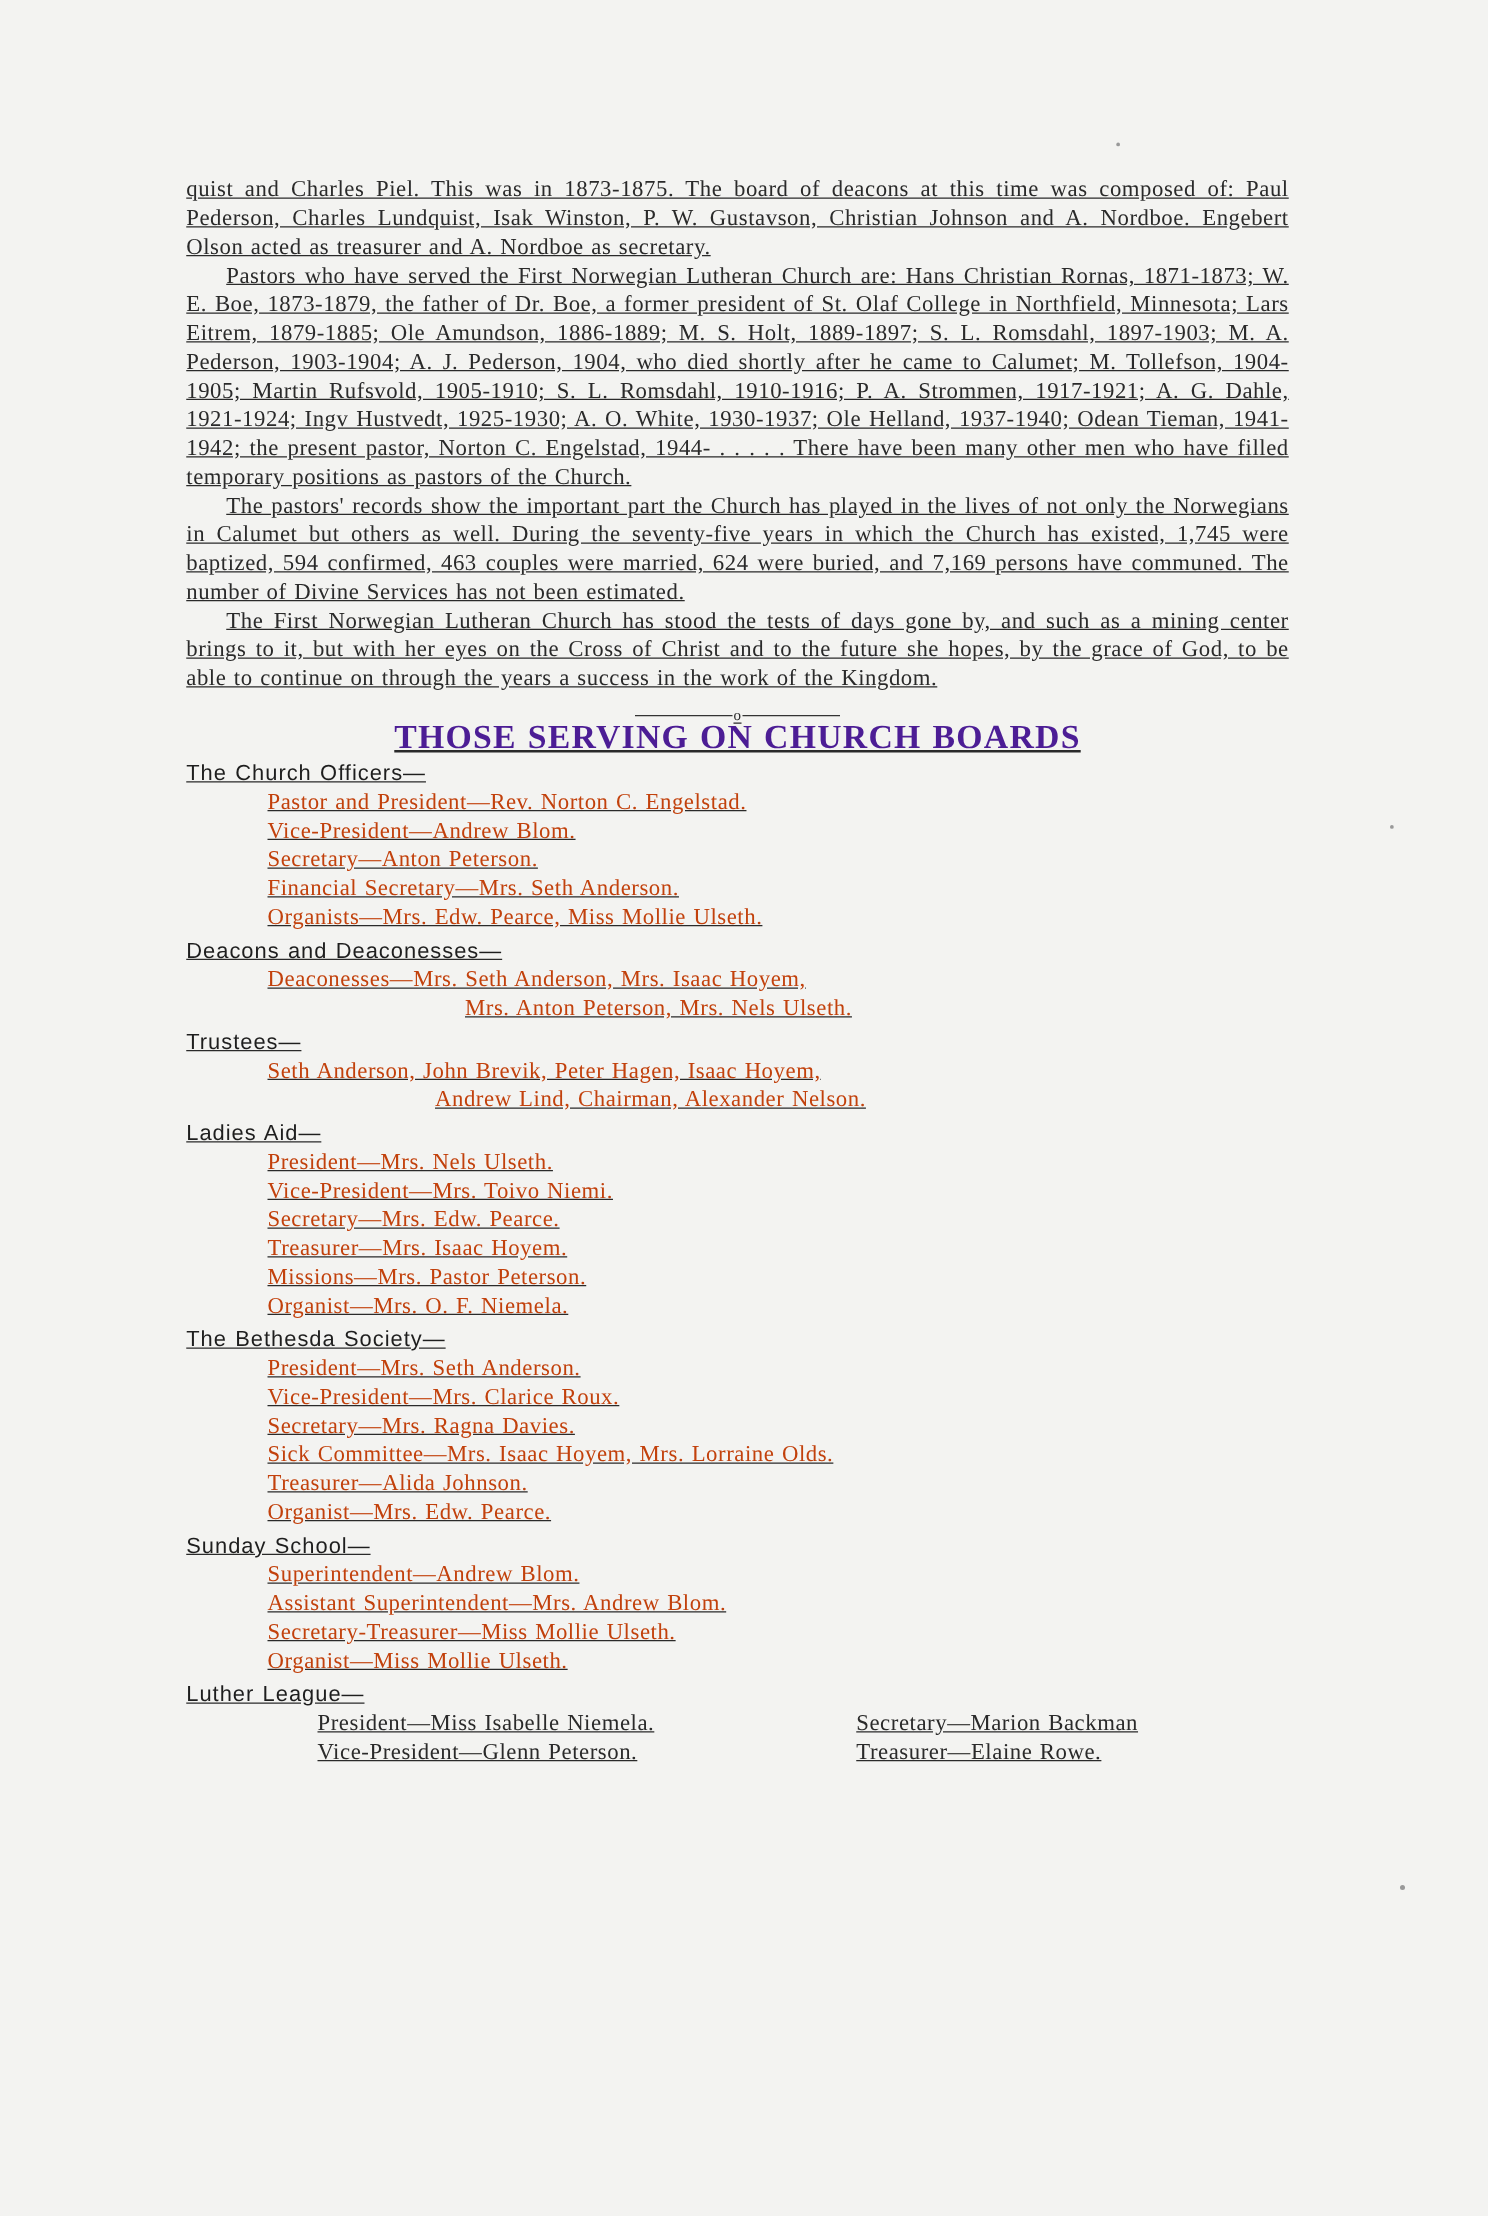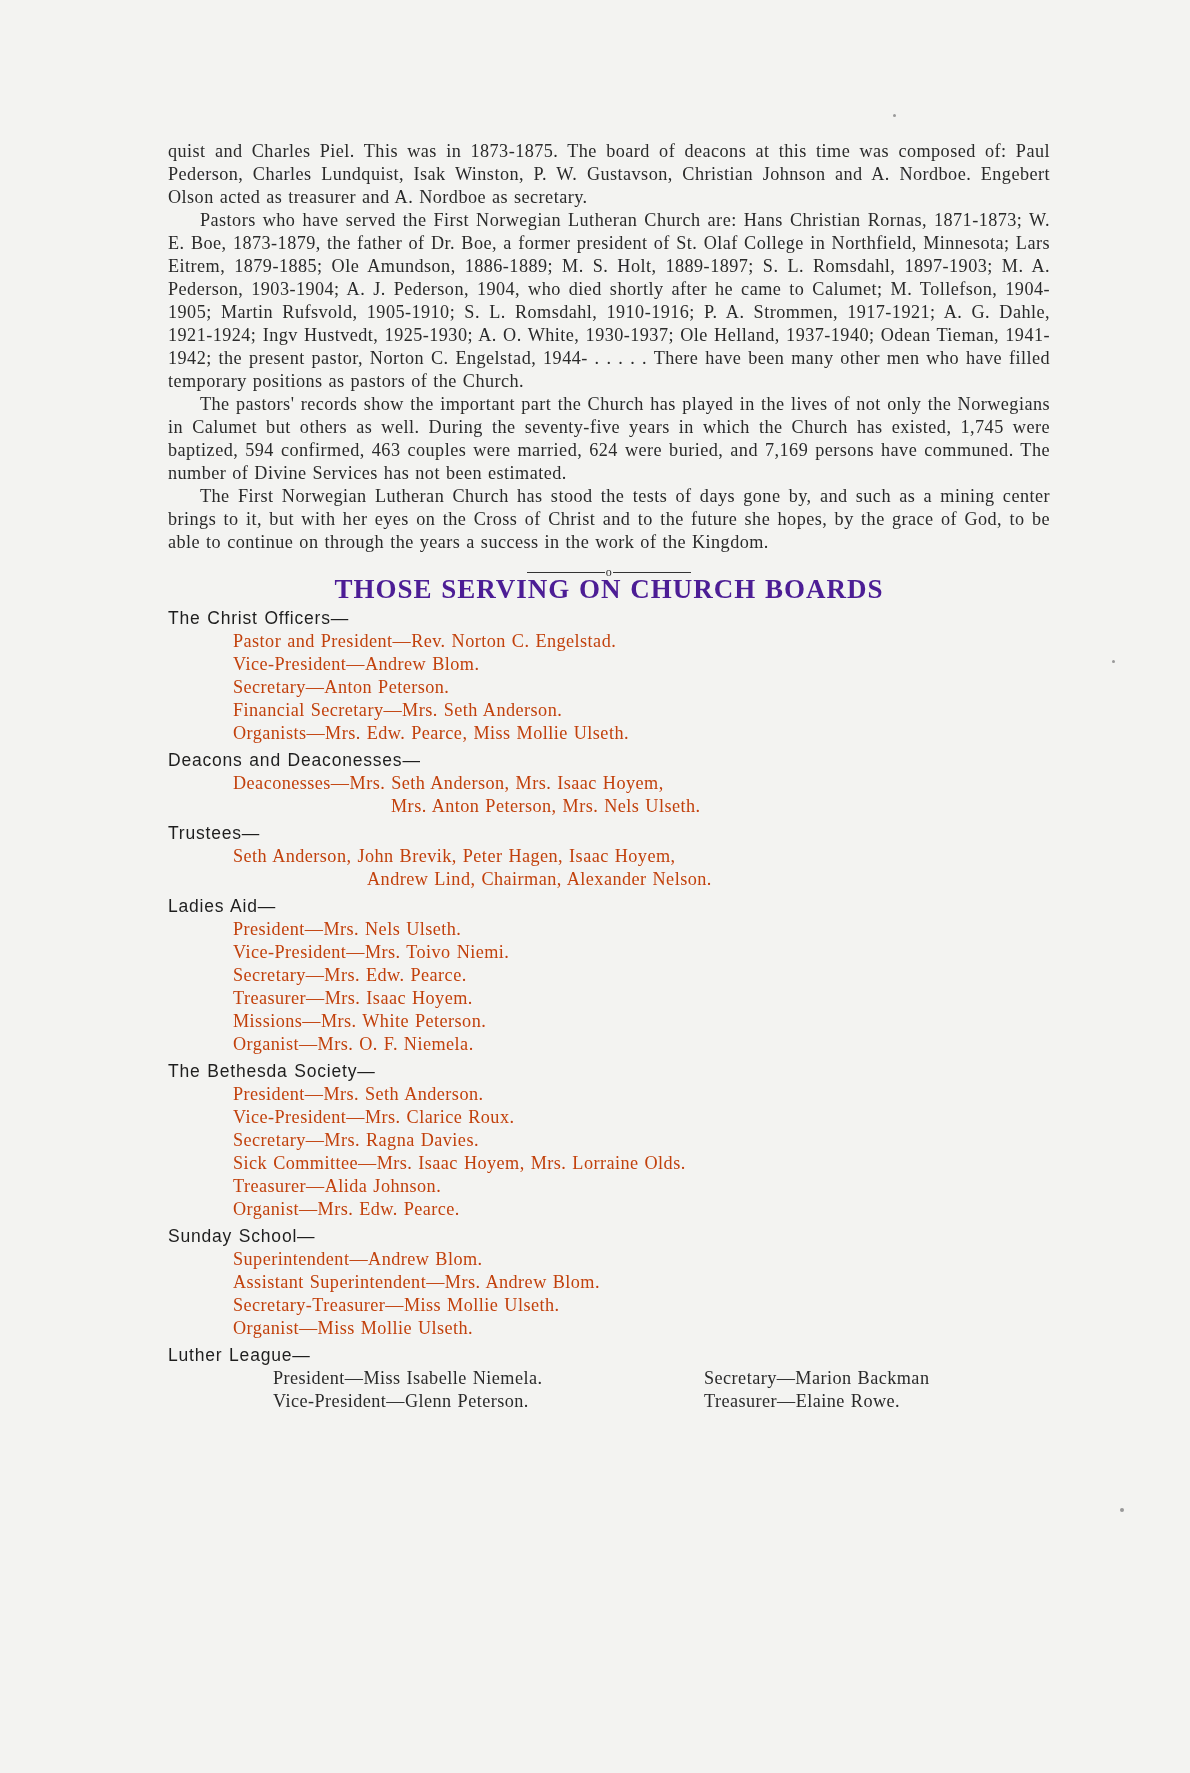--- a/index.html
+++ b/index.html
@@ -5,27 +5,28 @@
     html, body { margin: 0; padding: 0; }
     body {
       width: 1190px; height: 1773px;
       background: #f3f3f1;
       position: relative;
       overflow: hidden;
       color: #2a2a2a;
     }
     .page {
       position: absolute;
-      left: 168px; top: 140px;
+      left: 149px; top: 140px;
       width: 882px;
       font-family: "Liberation Serif", "DejaVu Serif", serif;
       font-size: 18.2px;
       line-height: 23px;
       letter-spacing: 0.45px;
       word-spacing: 1px;
+      text-decoration: underline;
     }
     .para { margin: 0; text-align: justify; text-indent: 0; }
     .para.indent { text-indent: 32px; }
     .divider {
       text-align: center;
       margin: 6px 0 0 0;
       height: 16px;
       position: relative;
     }
     .divider .rule {
@@ -73,21 +74,21 @@
     <p class="para indent">The First Norwegian Lutheran Church has stood the tests of days gone by, and such as a mining center brings to it, but with her eyes on the Cross of Christ and to the future she hopes, by the grace of God, to be able to continue on through the years a success in the work of the Kingdom.</p>
   </div>
 
   <div class="divider">
     <span class="rule"></span><span class="o">o</span><span class="rule"></span>
   </div>
 
   <h1 class="title">THOSE SERVING ON CHURCH BOARDS</h1>
 
   <div class="section">
-    <p class="section-head">The Christ Officers—</p>
+    <p class="section-head">The Church Officers—</p>
     <div class="entry">Pastor and President—Rev. Norton C. Engelstad.</div>
     <div class="entry">Vice-President—Andrew Blom.</div>
     <div class="entry">Secretary—Anton Peterson.</div>
     <div class="entry">Financial Secretary—Mrs. Seth Anderson.</div>
     <div class="entry">Organists—Mrs. Edw. Pearce, Miss Mollie Ulseth.</div>
   </div>
 
   <div class="section">
     <p class="section-head">Deacons and Deaconesses—</p>
     <div class="entry">Deaconesses—Mrs. Seth Anderson, Mrs. Isaac Hoyem,</div>
@@ -99,21 +100,21 @@
     <div class="entry">Seth Anderson, John Brevik, Peter Hagen, Isaac Hoyem,</div>
     <div class="entry cont2">Andrew Lind, Chairman, Alexander Nelson.</div>
   </div>
 
   <div class="section">
     <p class="section-head">Ladies Aid—</p>
     <div class="entry">President—Mrs. Nels Ulseth.</div>
     <div class="entry">Vice-President—Mrs. Toivo Niemi.</div>
     <div class="entry">Secretary—Mrs. Edw. Pearce.</div>
     <div class="entry">Treasurer—Mrs. Isaac Hoyem.</div>
-    <div class="entry">Missions—Mrs. White Peterson.</div>
+    <div class="entry">Missions—Mrs. Pastor Peterson.</div>
     <div class="entry">Organist—Mrs. O. F. Niemela.</div>
   </div>
 
   <div class="section">
     <p class="section-head">The Bethesda Society—</p>
     <div class="entry">President—Mrs. Seth Anderson.</div>
     <div class="entry">Vice-President—Mrs. Clarice Roux.</div>
     <div class="entry">Secretary—Mrs. Ragna Davies.</div>
     <div class="entry">Sick Committee—Mrs. Isaac Hoyem, Mrs. Lorraine Olds.</div>
     <div class="entry">Treasurer—Alida Johnson.</div>

